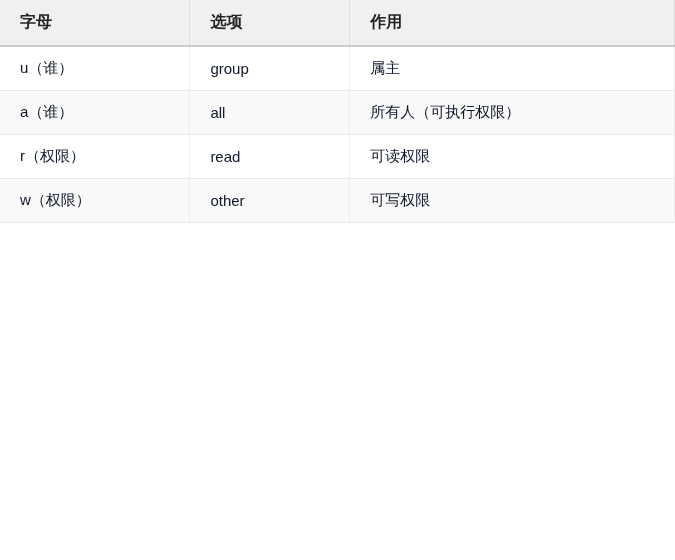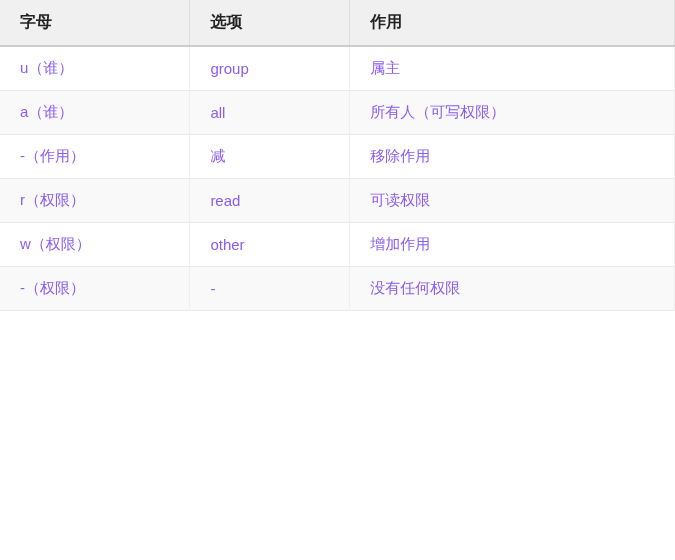--- a/index.html
+++ b/index.html
@@ -26,21 +26,21 @@
       padding: 12px 20px;
       text-align: left;
       font-weight: bold;
       font-size: 16px;
       color: #222;
       border-right: 1px solid #ddd;
     }
     .table-container td {
       padding: 12px 20px;
       text-align: left;
-      color: #8b5cf6;
+      color: #0f172a;
       border-right: 1px solid #eee;
       font-size: 15px;
     }
     .table-container tbody tr {
       border-bottom: 1px solid #e8e8e8;
     }
     .table-container tbody tr:nth-child(even) {
       background-color: #f9f9f9;
     }
     .table-container tbody tr:nth-child(odd) {
@@ -63,36 +63,26 @@
   </thead>
   <tbody id="table-body">
   <tr>
         <td>u（谁）</td>
         <td>group</td>
         <td>属主</td>
       </tr>
       <tr>
         <td>a（谁）</td>
         <td>all</td>
-        <td>所有人（可写权限）</td>
-      </tr>
-      <tr>
-        <td>-（作用）</td>
-        <td>减</td>
-        <td>移除作用</td>
+        <td>所有人（可执行权限）</td>
       </tr>
       <tr>
         <td>r（权限）</td>
         <td>read</td>
         <td>可读权限</td>
       </tr>
       <tr>
         <td>w（权限）</td>
         <td>other</td>
-        <td>增加作用</td>
-      </tr>
-      <tr>
-        <td>-（权限）</td>
-        <td>-</td>
-        <td>没有任何权限</td>
+        <td>可写权限</td>
       </tr>
     </tbody>
 </table>
 
 </body></html>

